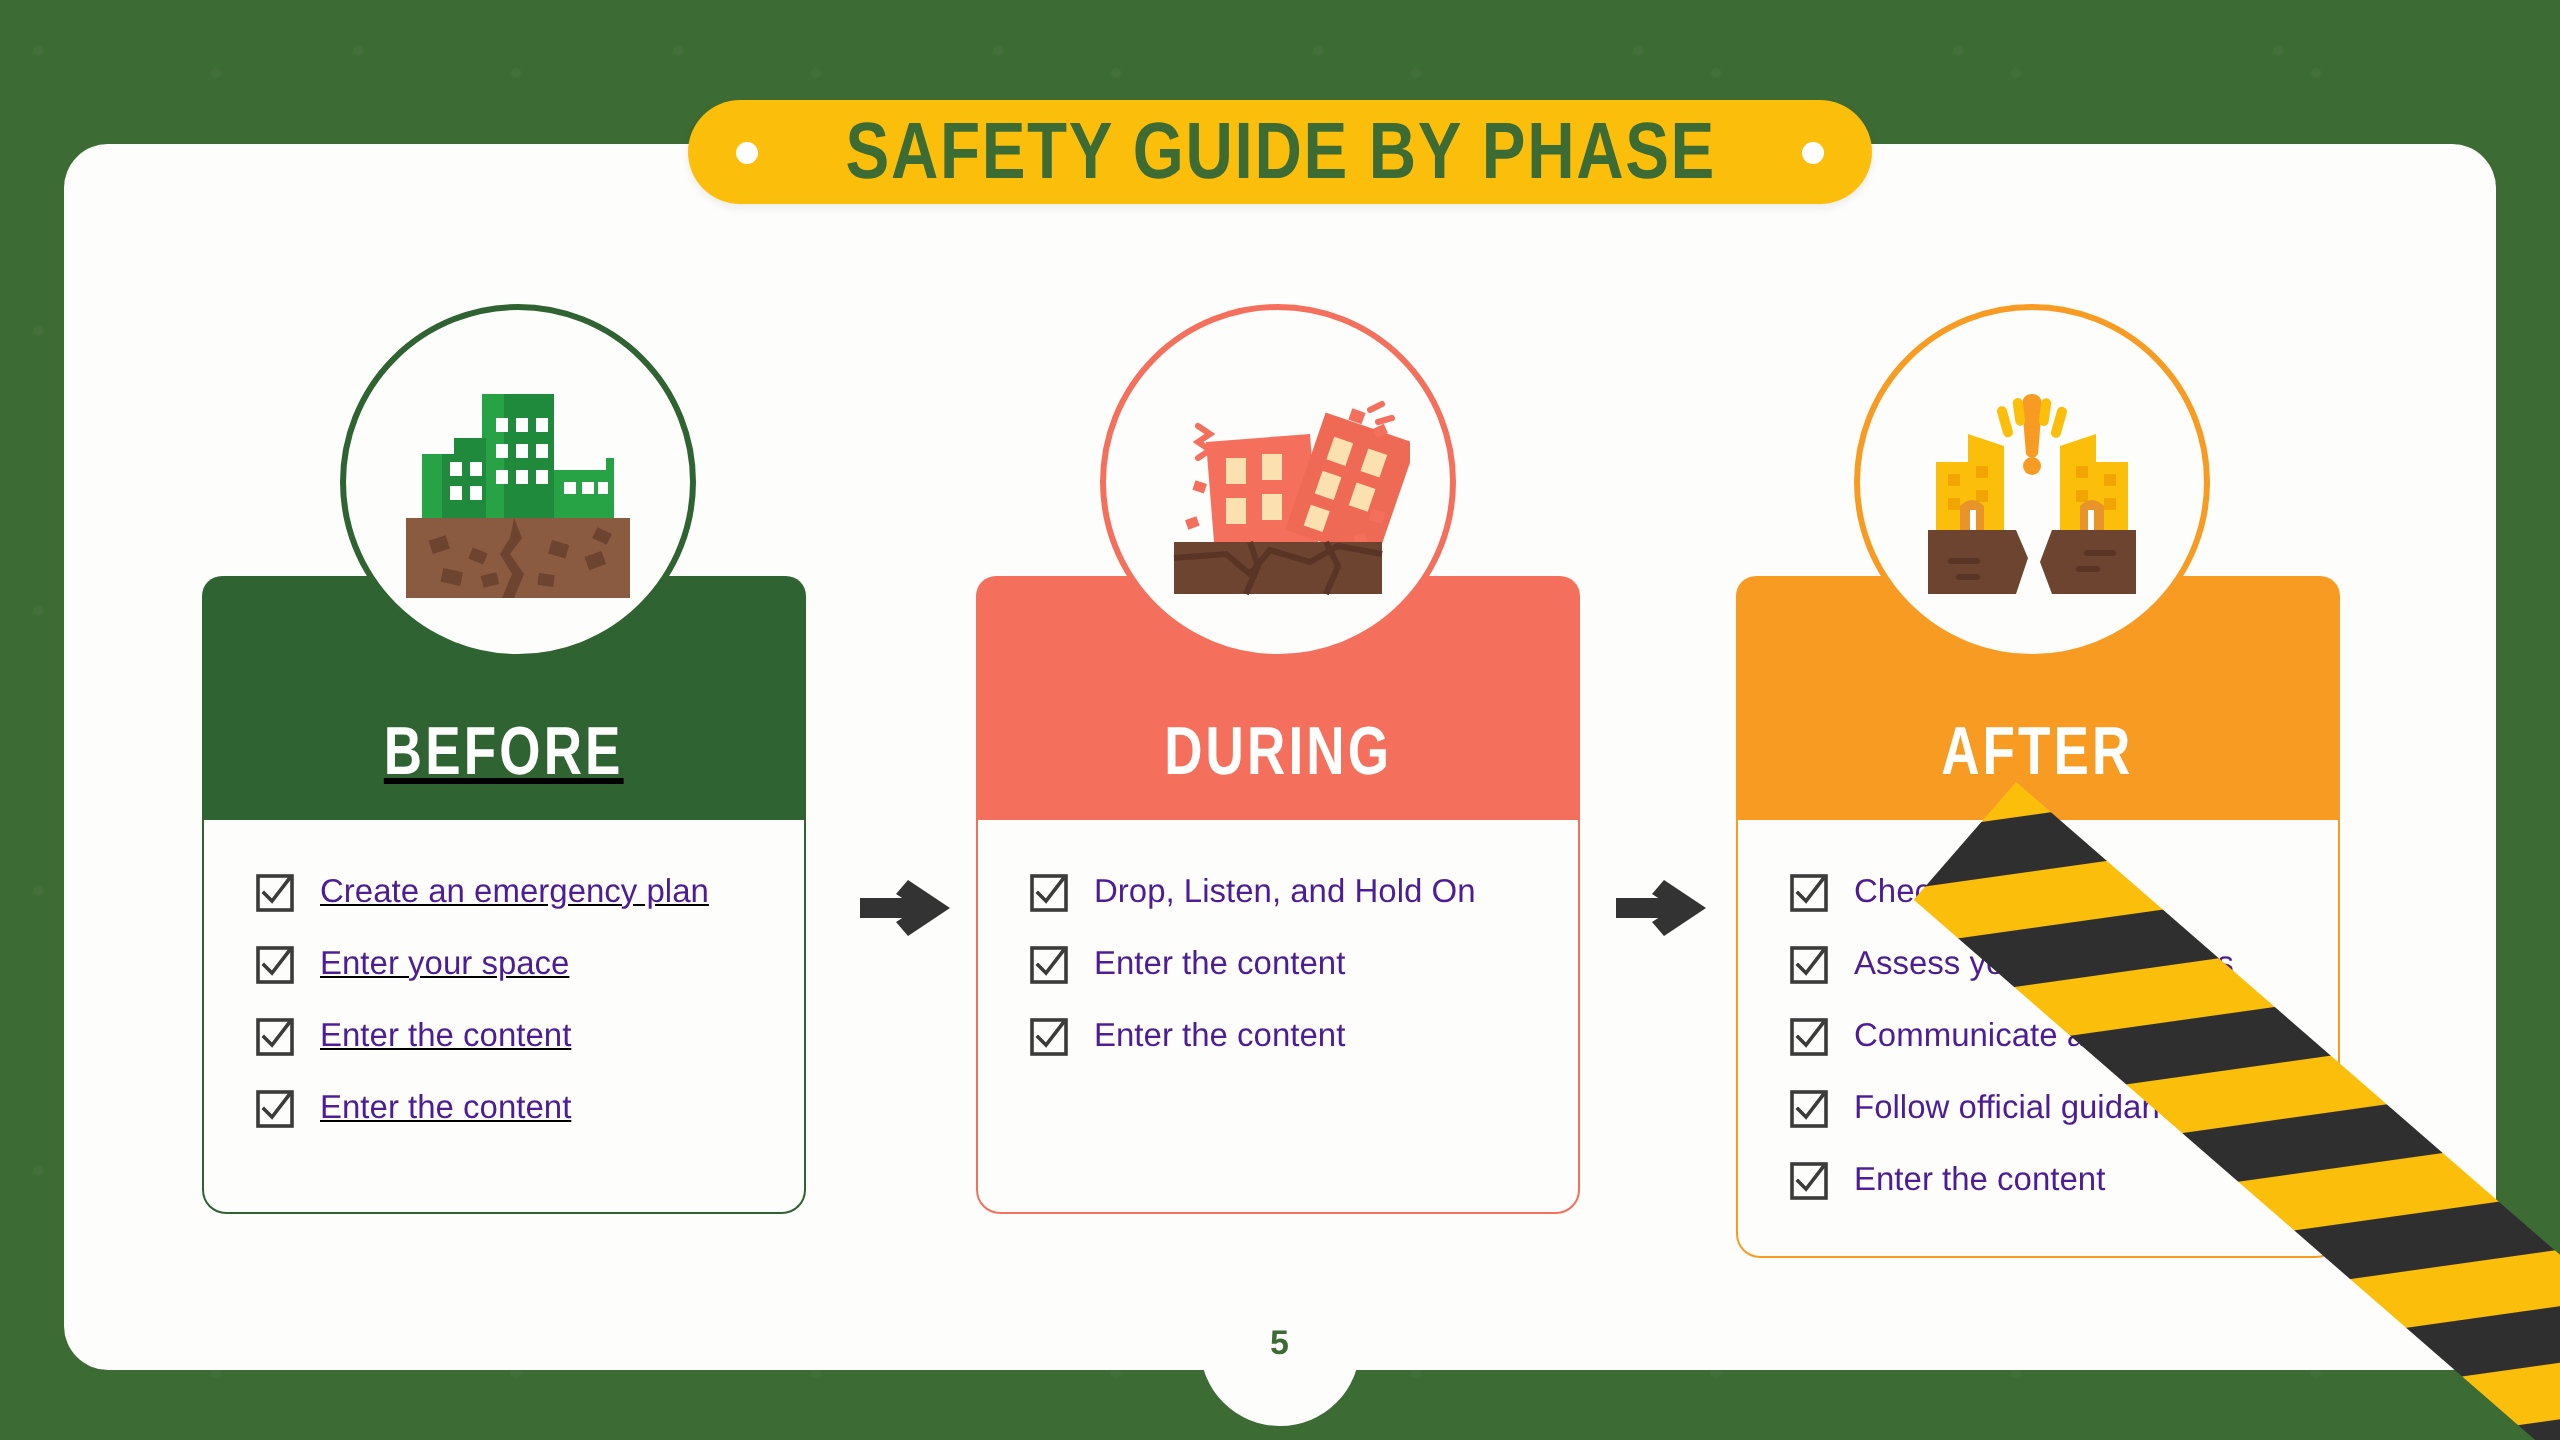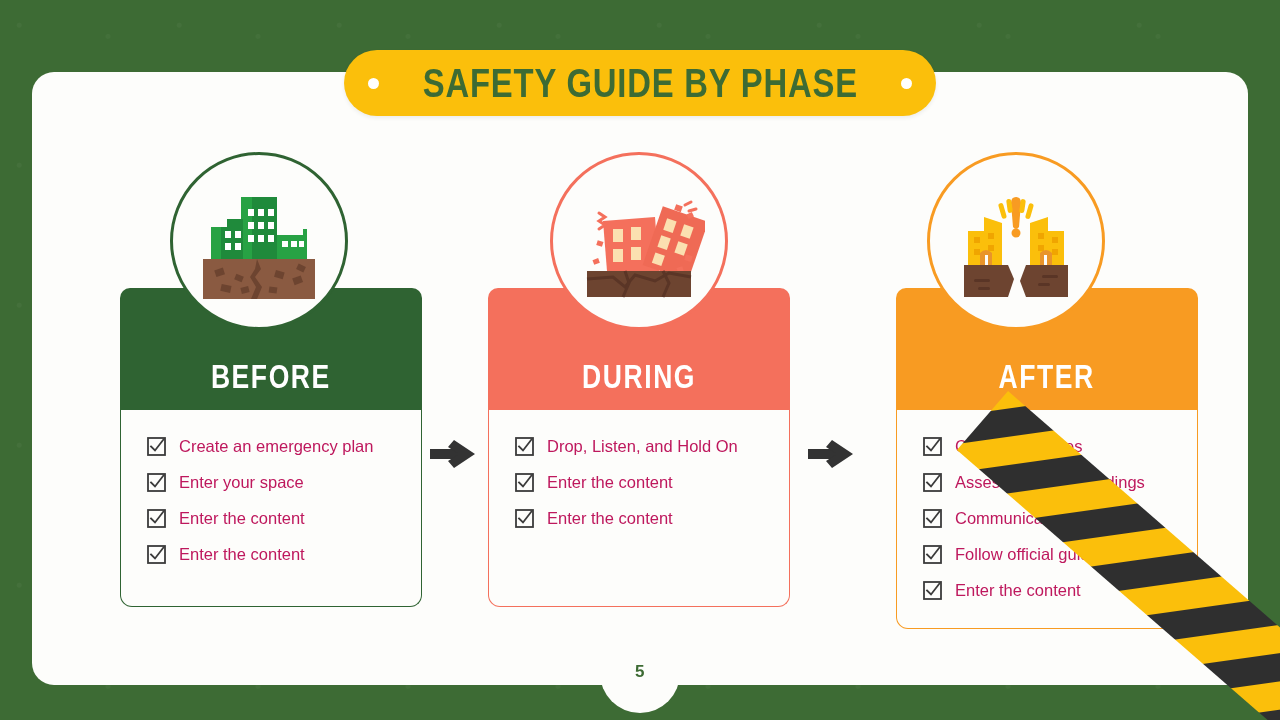--- a/index.html
+++ b/index.html
@@ -30,58 +30,58 @@
     bottom:-28px;width:80px;height:56px;background:#fdfdfb;
     border-radius:0 0 44px 44px;
     display:flex;align-items:flex-start;justify-content:center;
   }
   .page-num{
     font-size:17px;font-weight:bold;color:#3d6b34;line-height:1;
     padding-top:6px;letter-spacing:.5px;
   }
   
   .title-pill{
-    position:absolute;left:344px;top:50px;width:592px;height:66px;
+    position:absolute;left:344px;top:50px;width:592px;height:52px;
     background:#fbbf0b;border-radius:36px;
     display:flex;align-items:center;justify-content:center;
     box-shadow:0 2px 4px rgba(0,0,0,.07);
   }
   .title-text{
     color:#3d6b34;font-size:40px;font-weight:bold;letter-spacing:1px;
     transform:scaleX(.82);transform-origin:center;white-space:nowrap;
     font-family:"Liberation Sans Narrow","Liberation Sans",sans-serif;
   }
   .pill-dot{position:absolute;width:11px;height:11px;border-radius:50%;background:#fff;top:50%;margin-top:-5.5px;}
   .pill-dot.left{left:24px;}
   .pill-dot.right{right:24px;}
   
   .columns{position:absolute;left:0;top:0;width:1280px;height:720px;}
   .col{position:absolute;top:288px;width:302px;}
-  .col.c0{left:120px;}
+  .col.c0{left:101px;text-decoration:underline;}
   .col.c1{left:488px;}
-  .col.c2{left:868px;margin-left:28px;}
+  .col.c2{left:868px;}
   .col-head{
     height:122px;border-radius:10px 10px 0 0;
     display:flex;align-items:flex-end;justify-content:center;
     padding-bottom:14px;box-sizing:border-box;position:relative;
   }
   .col-head-text{
     color:#fff;font-size:34px;font-weight:bold;letter-spacing:2px;
     transform:scaleX(.78);transform-origin:center;white-space:nowrap;
     font-family:"Liberation Sans Narrow","Liberation Sans",sans-serif;
   }
   .col-body{
     background:#fdfdfb;border-style:solid;border-width:0 1.6px 1.6px 1.6px;
     border-radius:0 0 12px 12px;padding:18px 0 20px 0;box-sizing:border-box;
     min-height:197px;
   }
   .li{display:flex;align-items:center;padding:0 0 0 26px;height:36px;}
   .cb{width:19px;height:19px;flex:0 0 19px;position:relative;margin-right:13px;}
   .cb svg{display:block;}
-  .li-text{font-size:16.5px;color:#be185d;line-height:1;white-space:nowrap;}
+  .li-text{font-size:16.5px;color:#4c1d95;line-height:1;white-space:nowrap;}
   
   .circle{
     position:absolute;width:178px;height:178px;border-radius:50%;
     background:#fdfdfb;box-sizing:border-box;
     display:flex;align-items:center;justify-content:center;
   }
   .circle.c0{left:170px;top:152px;border:3px solid #2f6332;}
   .circle.c1{left:550px;top:152px;border:3px solid #f4705c;}
   .circle.c2{left:927px;top:152px;border:3px solid #f89b22;}
   .circle svg{display:block;}

